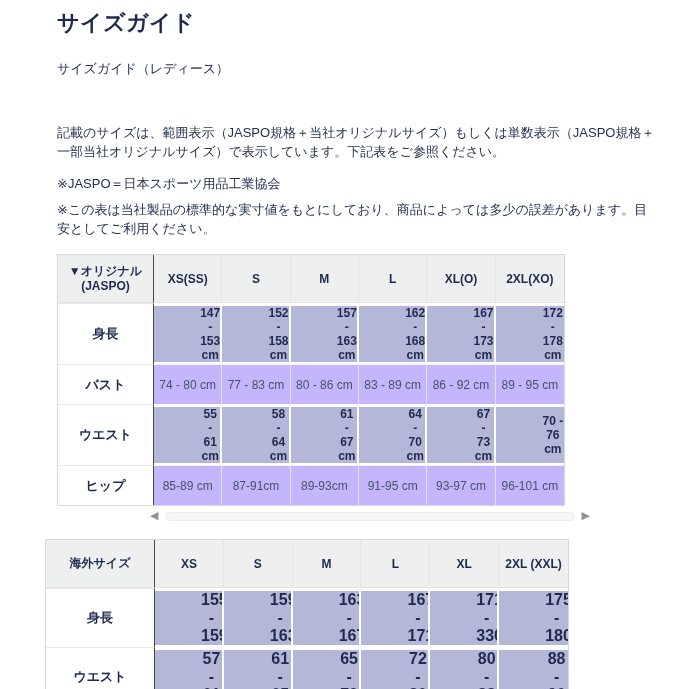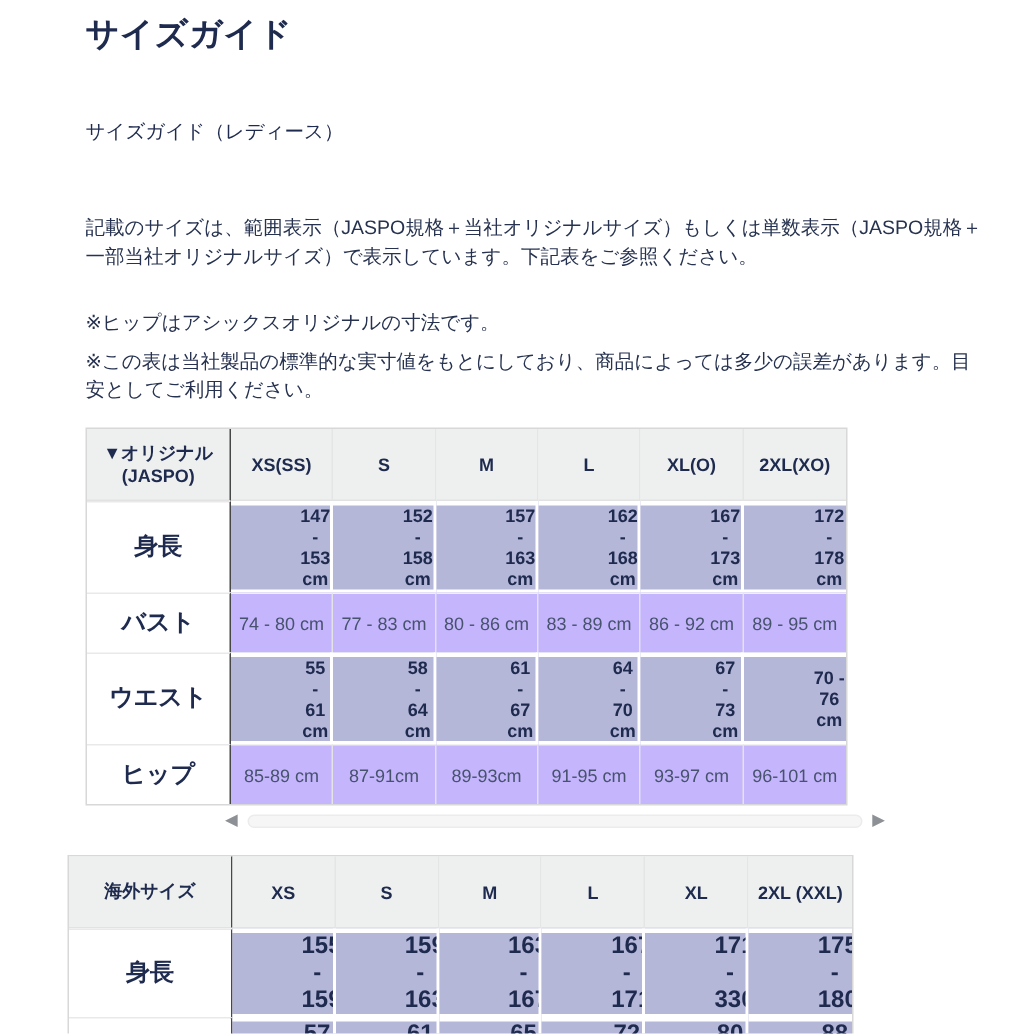--- a/index.html
+++ b/index.html
@@ -14,21 +14,21 @@
     font-family:"Liberation Sans","DejaVu Sans",sans-serif;
     color:var(--navy);
   }
   .page{position:relative;width:683px;height:689px;background:#fff;}
 
   .page-title{
     margin:8px 0 0 57px;
     font-size:22px;font-weight:700;letter-spacing:.5px;color:var(--navy);
   }
   .subtitle{
-    margin:41px 0 0 57px;
+    margin:22px 0 0 57px;
     font-size:13px;color:var(--navy);
   }
   .intro-desc{
     margin:45px 26px 0 57px;
     font-size:13px;line-height:19px;color:#26324f;
   }
   .note{font-size:13px;line-height:19px;color:#26324f;}
   .note-jaspo{margin:13px 26px 0 57px;}
   .note-hip{margin:25px 26px 0 57px;}
   .note-accuracy{margin:7px 26px 0 57px;}
@@ -49,21 +49,21 @@
   }
   .size-table thead th:last-child{border-right:0;}
   .size-table th.corner{
     white-space:pre-line;line-height:15px;
     border-right:1px solid #474747;
     margin-left:39px;
   }
   .t1 col.label-col{width:96px;}
   .t2 col.label-col{width:109px;}
   .size-table tbody th.rowlabel{
-    background:#fff;font-size:16px;font-weight:700;color:var(--navy);
+    background:#fff;font-size:13px;font-weight:700;color:var(--navy);
     border-right:1px solid #474747;border-top:1px solid #e9e9e9;
     padding:2px 5px;line-height:16px;
   }
   .t1 tbody tr{height:40px;}
   .t2 tbody tr{height:40px;}
   .t2 tbody tr.row-chest{height:50px;}
   tr.shaded td{
     background:var(--lavender);
     border-top:3px solid #fff;border-bottom:2px solid #fff;border-right:2px solid #fff;
     color:var(--navy);font-weight:600;font-size:12px;padding-left:46px;
@@ -92,21 +92,21 @@
 </style>
 </head>
 <body>
 
 <div class="page">
 
   <h1 class="page-title">サイズガイド</h1>
   <div class="subtitle">サイズガイド（レディース）</div>
 
   <p class="intro-desc">記載のサイズは、範囲表示（JASPO規格＋当社オリジナルサイズ）もしくは単数表示（JASPO規格＋一部当社オリジナルサイズ）で表示しています。下記表をご参照ください。</p>
-  <p class="note note-hip">※ヒップはアシックスオリジナルの寸法です。</p>
+  <p class="note note-jaspo">※JASPO＝日本スポーツ用品工業協会</p>
   <p class="note note-accuracy">※この表は当社製品の標準的な実寸値をもとにしており、商品によっては多少の誤差があります。目安としてご利用ください。</p>
 
   <table class="size-table t1">
     <colgroup>
       <col class="label-col">
         <col>
         <col>
         <col>
         <col>
         <col>

